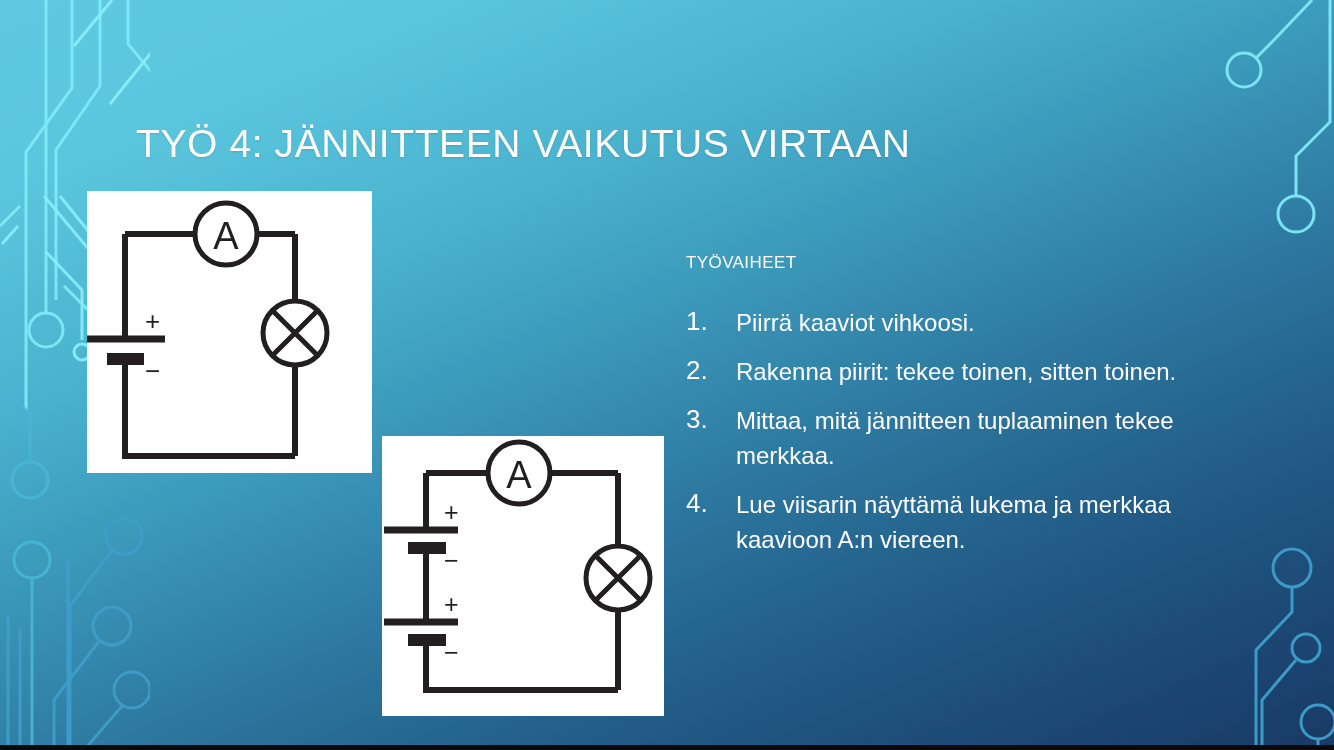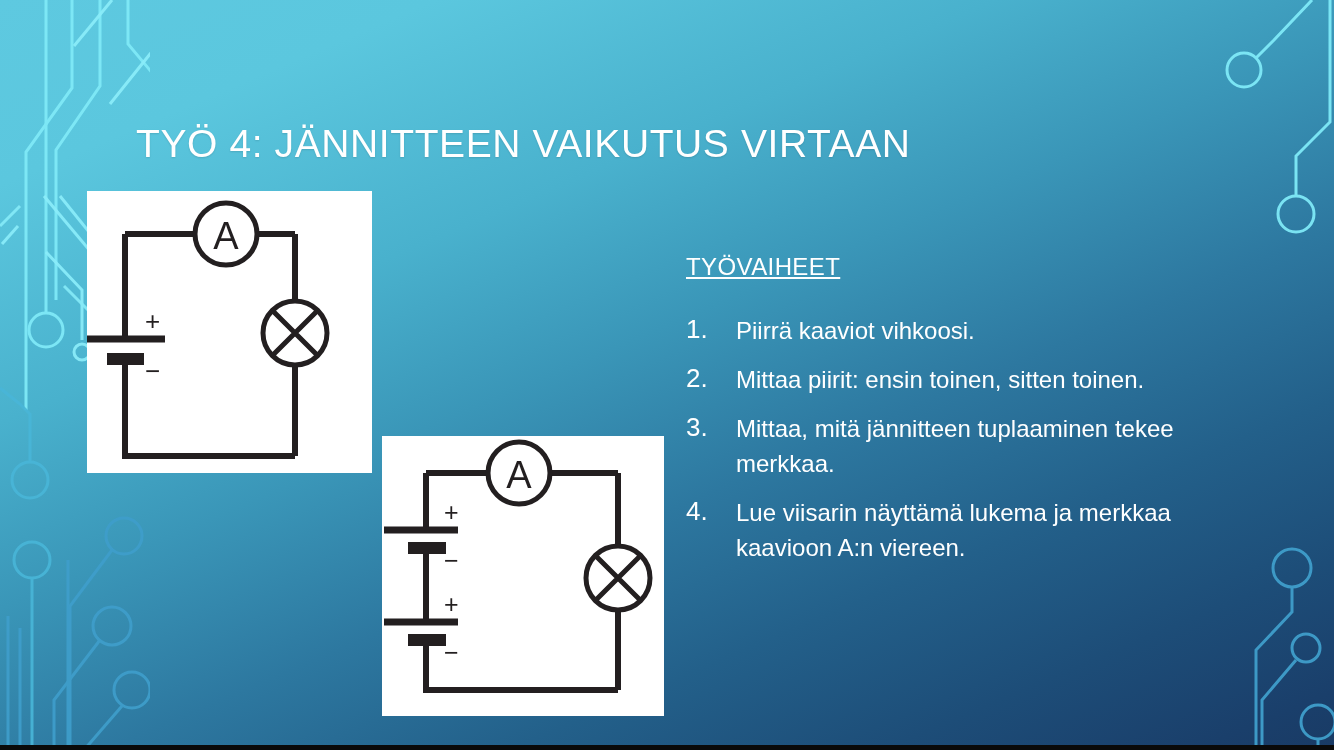--- a/index.html
+++ b/index.html
@@ -70,26 +70,25 @@
 
   
   #steps-block {
     position: absolute;
     left: 686px;
     top: 253px;
     width: 530px;
   }
   #steps-heading {
     color: #ffffff;
-    font-size: 24px;
+    font-size: 17px;
     font-weight: 400;
     letter-spacing: 0.4px;
     margin: 0 0 32px 0;
     line-height: 1.15;
-    text-decoration: underline;
   }
   ol#steps-list {
     list-style: none;
     margin: 0;
     padding: 0;
   }
   ol#steps-list li {
     position: relative;
     color: #ffffff;
     font-size: 24px;
@@ -258,21 +257,21 @@
 
   <div id="steps-block">
     <div id="steps-heading">TYÖVAIHEET</div>
     <ol id="steps-list">
       <li>
         <span class="step-num">1.</span>
         <span class="step-text">Piirrä kaaviot vihkoosi.</span>
       </li>
       <li>
         <span class="step-num">2.</span>
-        <span class="step-text">Mittaa piirit: ensin toinen, sitten toinen.</span>
+        <span class="step-text">Rakenna piirit: tekee toinen, sitten toinen.</span>
       </li>
       <li>
         <span class="step-num">3.</span>
         <span class="step-text">Mittaa, mitä jännitteen tuplaaminen tekee merkkaa.</span>
       </li>
       <li>
         <span class="step-num">4.</span>
         <span class="step-text">Lue viisarin näyttämä lukema ja merkkaa kaavioon A:n viereen.</span>
       </li>
     </ol>

